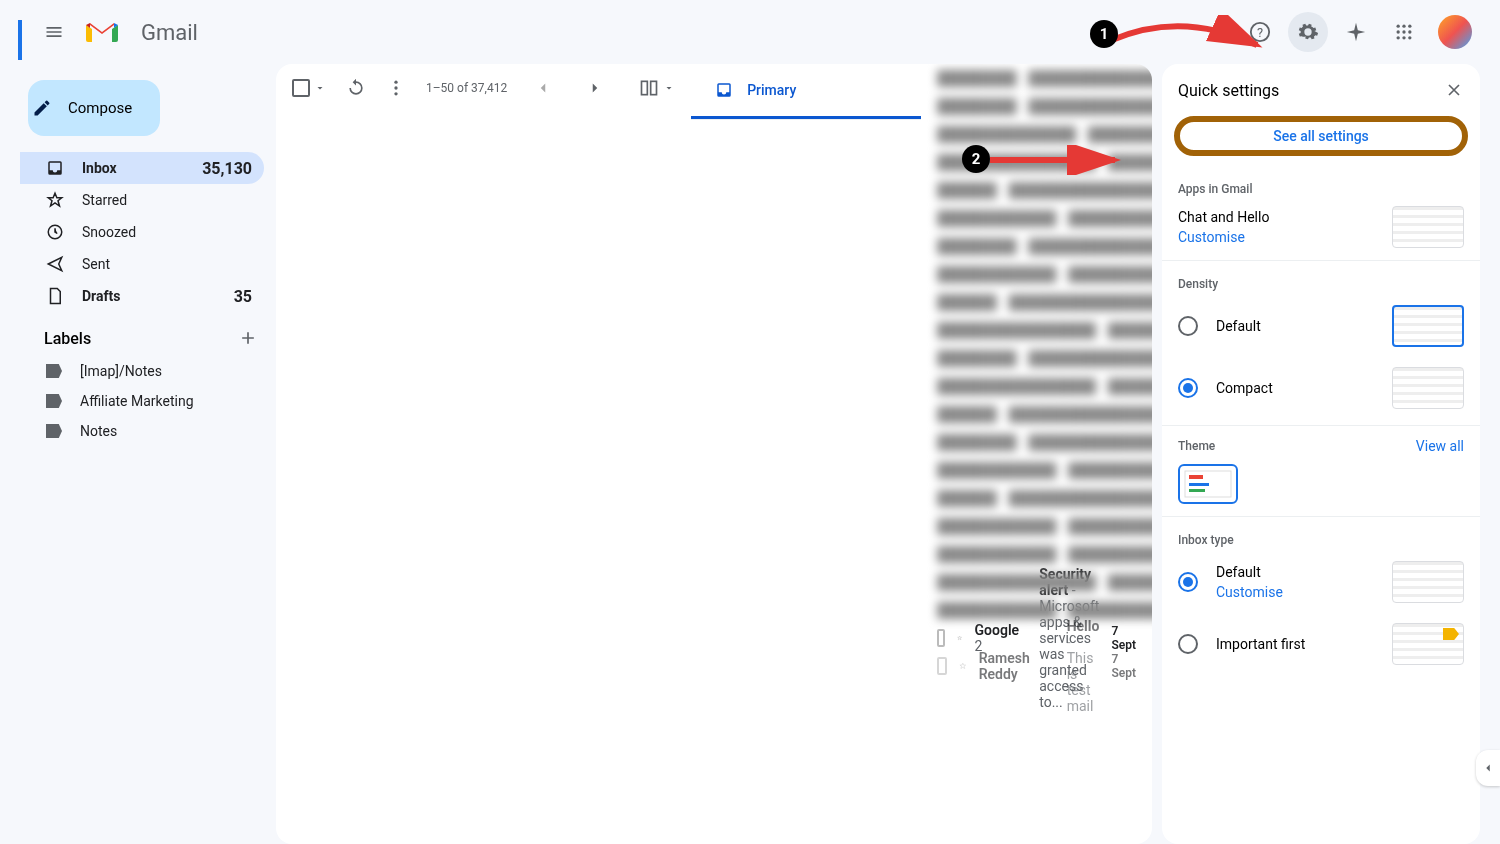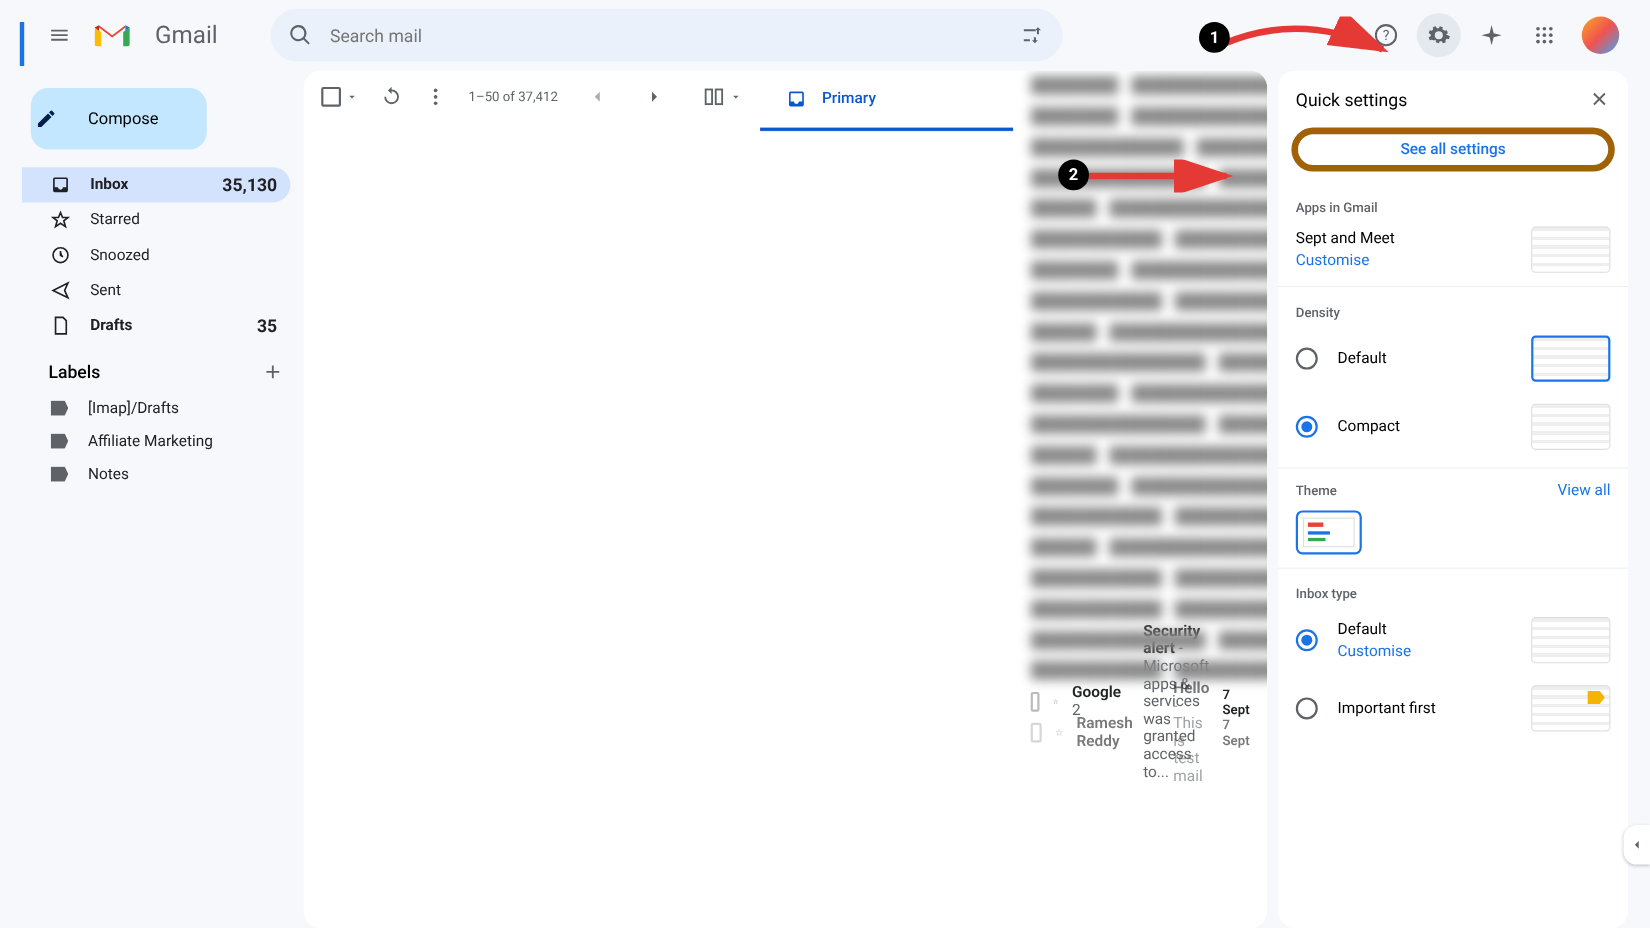--- a/index.html
+++ b/index.html
@@ -16,21 +16,21 @@
 .search-input{flex:1;border:none;background:transparent;font-size:16px;outline:none;color:#5f6368}
 .header-right{margin-left:auto;display:flex;align-items:center;gap:8px}
 .hicon{width:40px;height:40px;display:flex;align-items:center;justify-content:center;border-radius:50%;cursor:pointer;color:#5f6368}
 .hicon.active{background:#e4e9f0}
 .avatar{width:34px;height:34px;border-radius:50%;background:linear-gradient(135deg,#ffa726,#ef5350,#42a5f5);margin-left:6px}
 .spark{width:40px;height:40px;display:flex;align-items:center;justify-content:center}
 
 
 .body{display:flex;flex:1;overflow:hidden}
 .sidebar{width:256px;padding:8px 0}
-.compose-btn{margin:8px 8px 16px 8px;height:56px;border-radius:16px;background:#c2e7ff;display:flex;align-items:center;gap:28px;padding:0 4px;font-size:15px;cursor:pointer;width:160px}
+.compose-btn{margin:8px 8px 16px 8px;height:56px;border-radius:16px;background:#c2e7ff;display:flex;align-items:center;gap:16px;padding:0 4px;font-size:15px;cursor:pointer;width:132px}
 .nav-item{height:32px;display:flex;align-items:center;padding:0 12px 0 26px;gap:18px;border-radius:0 16px 16px 0;margin-right:12px;font-size:14px;color:#202124;cursor:pointer}
 .nav-item.active{background:#d3e3fd;font-weight:600}
 .nav-item .cnt{margin-left:auto;font-size:16px}
 .nav-item.bold{font-weight:700}
 .labels-hdr{display:flex;align-items:center;justify-content:space-between;padding:16px 18px 8px 24px;font-size:16px;font-weight:500}
 .label-item{height:30px;display:flex;align-items:center;gap:18px;padding-left:26px;font-size:14px;color:#202124;cursor:pointer}
 .label-tag{width:16px;height:14px;background:#5f6368;clip-path:polygon(0 0,80% 0,100% 50%,80% 100%,0 100%)}
 
 
 .main{flex:1;display:flex;background:#fff;border-radius:16px;margin-right:10px;overflow:hidden}
@@ -101,29 +101,20 @@
     <div class="logo">
       <svg width="32" height="24" viewBox="0 0 32 24">
           <path fill="#ea4335" d="M16 12L4 3v2l12 9 12-9V3z"></path>
           <path fill="#fbbc04" d="M0 5v15a2 2 0 002 2h4V9l-6-4z"></path>
           <path fill="#34a853" d="M32 5v15a2 2 0 01-2 2h-4V9l6-4z"></path>
           <path fill="#c5221f" d="M4 3L0 5l4 3z"></path>
           <path fill="#1a73e8" d="M28 3l4 2-4 3z"></path>
         </svg>
       <span class="logo-text">Gmail</span>
     </div>
-    <div class="search-bar">
-      <svg width="22" height="22" viewBox="0 0 24 24">
-          <path fill="#5f6368" d="M10 2a8 8 0 105 14.3l5 5 1.4-1.4-5-5A8 8 0 0010 2zm0 2a6 6 0 110 12 6 6 0 010-12z"></path>
-        </svg>
-      <input class="search-input" placeholder="Search mail" style="">
-      <svg width="22" height="22" viewBox="0 0 24 24">
-          <path fill="#5f6368" d="M3 6h12v2H3zM3 16h6v2H3zM17 4l-3 3h2v4h2V7h2zM15 14h-2v3h-2l3 3 3-3h-2z"></path>
-        </svg>
-    </div>
     <div class="header-right">
       <div class="hicon">
         <svg width="22" height="22" viewBox="0 0 24 24">
             <circle cx="12" cy="12" r="10" fill="none" stroke="#5f6368" stroke-width="2"></circle>
             <text x="12" y="17" text-anchor="middle" font-size="14" fill="#5f6368">?</text>
           </svg>
       </div>
       <div class="hicon active">
         <svg width="22" height="22" viewBox="0 0 24 24">
             <path fill="#5f6368" d="M12 8a4 4 0 100 8 4 4 0 000-8zm9 4l2 1-1 3-2-.5a8 8 0 01-1.5 1.5l.5 2-3 1-1-2h-2l-1 2-3-1 .5-2A8 8 0 015 16.5L3 17l-1-3 2-1v-2L2 10l1-3 2 .5A8 8 0 016.5 6L6 4l3-1 1 2h2l1-2 3 1-.5 2A8 8 0 0118 7.5l2-.5 1 3-2 1z"></path>
@@ -194,21 +185,21 @@
           <span class="cnt">35</span>
       </div>
       <div class="labels-hdr">
         <span>Labels</span>
         <svg width="20" height="20" viewBox="0 0 24 24">
             <path fill="#5f6368" d="M11 5h2v14h-2zM5 11h14v2H5z"></path>
           </svg>
       </div>
       <div class="label-item">
           <div class="label-tag"></div>
-          <span>[Imap]/Drafts</span>
+          <span>[Imap]/Notes</span>
         </div>
       <div class="label-item">
           <div class="label-tag"></div>
           <span>Affiliate Marketing</span>
         </div>
       <div class="label-item">
           <div class="label-tag"></div>
           <span>Notes</span>
         </div>
     </div>
@@ -387,21 +378,21 @@
         <h2>Quick settings</h2>
         <svg width="20" height="20" viewBox="0 0 24 24">
             <path fill="#5f6368" d="M6 6l12 12M18 6L6 18" stroke="#5f6368" stroke-width="2"></path>
           </svg>
       </div>
       <div class="see-all">See all settings</div>
 
       <div class="sec-title">Apps in Gmail</div>
       <div class="sec-row">
         <div class="sec-left">
-          <span style="font-size:14px">Sept and Meet</span>
+          <span style="font-size:14px">Chat and Hello</span>
           <span class="cust-link">Customise</span>
         </div>
         <div class="thumb"></div>
       </div>
       <div class="hr"></div>
 
       <div class="sec-title">Density</div>
       <div class="opt">
           <div class="radio"></div>
           <span>Default</span>

